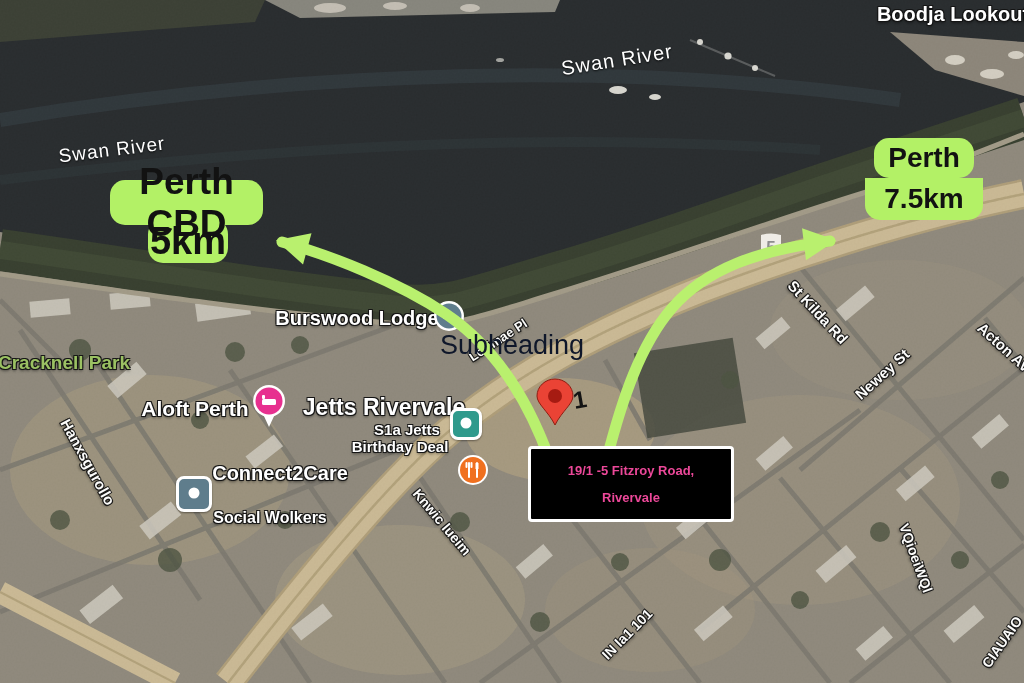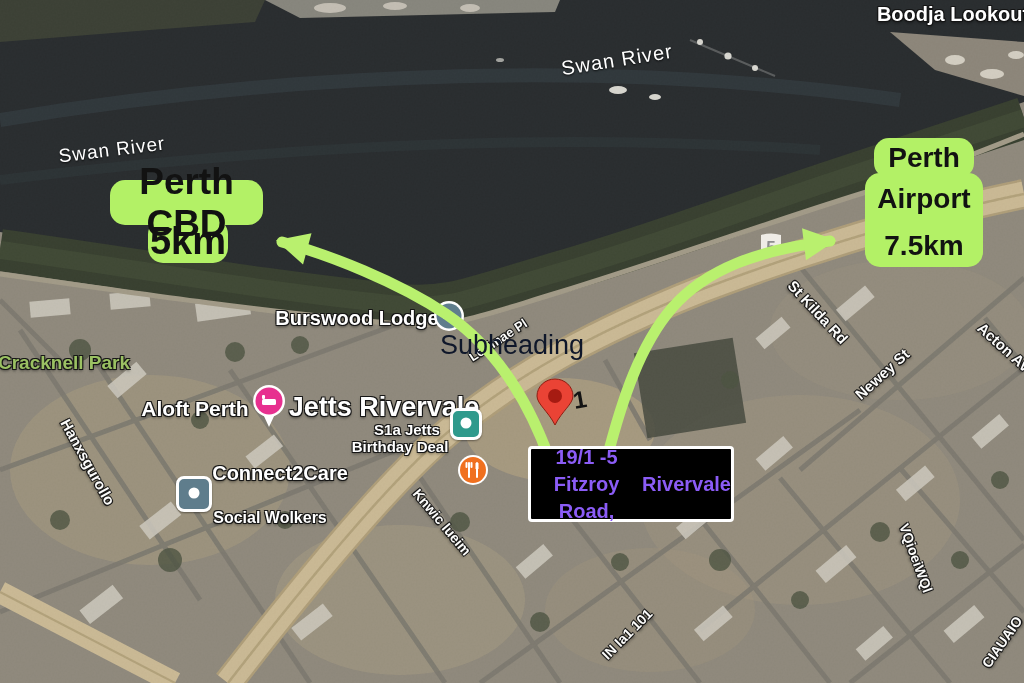--- a/index.html
+++ b/index.html
@@ -24,23 +24,23 @@
   .placeholder{color:#0f172a;font-weight:400;font-size:27px;text-shadow:none;z-index:25;}
   
   .callout{position:absolute;z-index:40;}
   .bubble{
     background:#b3f166;border-radius:15px;color:#121212;font-weight:700;
     display:flex;align-items:center;justify-content:center;text-align:center;
   }
   
   .addrbox{
     position:absolute;left:528px;top:446px;width:200px;height:70px;z-index:45;
-    background:#000;border:3px solid #fff;border-radius:4px;color:#8b5cf6;
-    display:flex;flex-direction:row;align-items:center;justify-content:center;
-    font-size:20px;font-weight:700;line-height:27px;text-align:center;
+    background:#000;border:3px solid #fff;border-radius:4px;color:#ec4899;
+    display:flex;flex-direction:column;align-items:center;justify-content:center;
+    font-size:13px;font-weight:700;line-height:27px;text-align:center;
   }
   
   .sq-icon{position:absolute;z-index:12;border:3px solid #fff;border-radius:8px;
     box-shadow:0 1px 2px rgba(0,0,0,.4);}
   .sq-dot{position:absolute;left:50%;top:46%;width:11px;height:11px;border-radius:50%;
     background:#fff;transform:translate(-50%,-50%);}
   svg.overlay{position:absolute;left:0;top:0;z-index:20;pointer-events:none;}
   svg.topicon{position:absolute;z-index:30;}
 </style>
 </head>
@@ -196,21 +196,21 @@
   <div class="lbl water" style="left:617px;top:60px;--r:-9deg;font-size:20px;">Swan River</div>
 
   <div class="lbl park" style="left:64px;top:363px;">Cracknell Park</div>
 
   <div class="lbl poi" style="left:357px;top:318px;">Burswood Lodge</div>
 
   <div class="lbl placeholder" style="left:512px;top:345px;">Subheading</div>
 
   <div class="lbl poi" style="left:195px;top:409px;font-size:21px;">Aloft Perth</div>
 
-  <div class="lbl poi" style="left:384px;top:407px;font-size:27px;">Jetts Rivervale</div>
+  <div class="lbl poi" style="left:384px;top:407px;font-size:23px;">Jetts Rivervale</div>
   <div class="lbl sub" style="left:407px;top:429px;">S1a Jetts</div>
   <div class="lbl sub" style="left:400px;top:446px;">Birthday Deal</div>
 
   <div class="lbl poi" style="left:280px;top:473px;">Connect2Care</div>
   <div class="lbl sub" style="left:270px;top:518px;font-size:16px;">Social Wolkers</div>
 
   <div class="lbl street" style="left:818px;top:312px;--r:47deg;">St Kilda Rd</div>
   <div class="lbl street" style="left:882px;top:374px;--r:-42deg;">Newey St</div>
   <div class="lbl street" style="left:1004px;top:347px;--r:42deg;">Acton Av</div>
   <div class="lbl street" style="left:498px;top:340px;--r:-33deg;font-size:13px;">Lorimae Pl</div>
@@ -276,21 +276,20 @@
   </svg>
   <div class="lbl" style="left:580px;top:400px;--r:-10deg;z-index:34;color:#141414;font-weight:700;font-size:24px;text-shadow:none;">1</div>
 
   <div class="callout" style="left:110px;top:180px;">
     <div class="bubble" style="width:153px;height:45px;font-size:37px;">Perth CBD</div>
     <div class="bubble" style="width:80px;height:44px;font-size:38px;margin:-6px 0 0 38px;">5km</div>
   </div>
 
   <div class="callout" style="left:865px;top:138px;">
     <div class="bubble" style="width:100px;height:40px;font-size:28px;margin-left:9px;">Perth</div>
-    <div class="bubble" style="width:118px;height:52px;font-size:28px;margin-top:-5px;border-bottom-left-radius:0;border-bottom-right-radius:0;">Airport</div>
     <div class="bubble" style="width:118px;height:42px;font-size:28px;border-top-left-radius:0;border-top-right-radius:0;">7.5km</div>
   </div>
 
   <div class="addrbox">
     <div>19/1 -5 Fitzroy Road,</div>
     <div>Rivervale</div>
   </div>
 
 </div>
 

